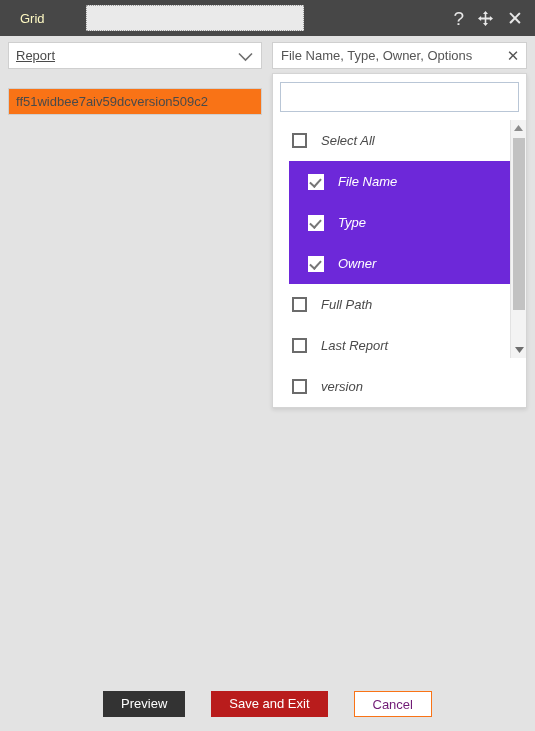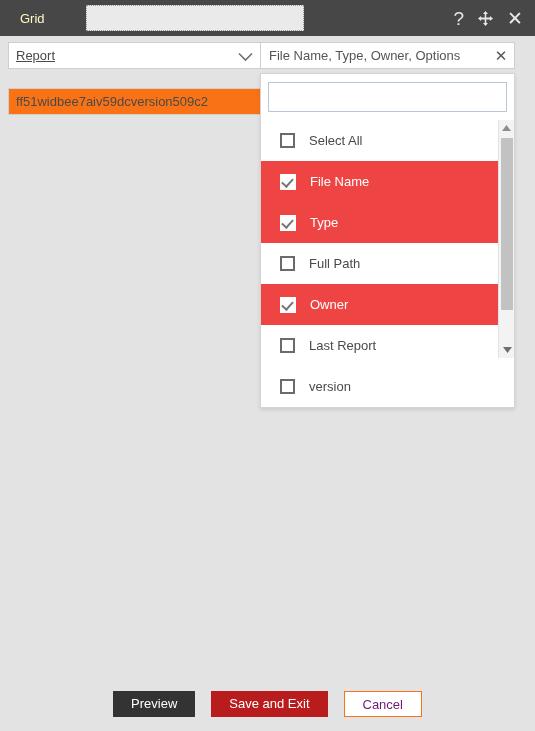--- a/index.html
+++ b/index.html
@@ -114,21 +114,21 @@
     font-family: "Liberation Sans", sans-serif;
     font-size: 13px;
     color: #4a4a4a;
     padding: 0 7px;
     outline: none;
   }
 
   
   .right-col {
     position: absolute;
-    left: 260px;
+    left: 272px;
     top: 42px;
     width: 255px;
   }
   .ms-token {
     position: relative;
     width: 255px;
     height: 27px;
     box-sizing: border-box;
     background: #ffffff;
     border: 1px solid #cfcfcf;
@@ -173,40 +173,42 @@
     border: 1px solid #b9c6d6;
     font-family: "Liberation Sans", sans-serif;
     font-size: 13px;
     padding: 0 7px;
     color: #333;
     outline: none;
     caret-color: #555;
   }
   .ms-list-wrap {
     position: relative;
+    font-style: italic;
   }
   .ms-list {
     list-style: none;
     margin: 0;
     padding: 0;
   }
   .ms-item {
     height: 41px;
     display: flex;
     align-items: center;
     padding-left: 19px;
     box-sizing: border-box;
     cursor: pointer;
     background: #ffffff;
     color: #4a4a4a;
     font-size: 13px;
   }
   .ms-item.selected {
-    background: #ef4444;
+    background: #6d28d9;
     color: #ffffff;
+    margin-left: 16px;
   }
   .ms-item .cb {
     width: 15px;
     height: 15px;
     box-sizing: border-box;
     border: 2px solid #6b6b6b;
     background: #ffffff;
     margin-right: 14px;
     flex: 0 0 auto;
     position: relative;
@@ -260,21 +262,21 @@
   }
 
   
   .footer {
     position: absolute;
     left: 0;
     bottom: 14px;
     width: 535px;
     display: flex;
     justify-content: center;
-    gap: 8px;
+    gap: 18px;
   }
   .btn {
     height: 26px;
     box-sizing: border-box;
     font-family: "Liberation Sans", sans-serif;
     font-size: 13px;
     cursor: pointer;
     border: none;
     padding: 0 18px;
     line-height: 26px;
@@ -343,27 +345,27 @@
           <span class="lbl">Select All</span>
         </li>
         <li class="ms-item selected">
           <span class="cb"></span>
           <span class="lbl">File Name</span>
         </li>
         <li class="ms-item selected">
           <span class="cb"></span>
           <span class="lbl">Type</span>
         </li>
+        <li class="ms-item selected">
+          <span class="cb"></span>
+          <span class="lbl">Owner</span>
+        </li>
         <li class="ms-item">
           <span class="cb"></span>
           <span class="lbl">Full Path</span>
-        </li>
-        <li class="ms-item selected">
-          <span class="cb"></span>
-          <span class="lbl">Owner</span>
         </li>
         <li class="ms-item">
           <span class="cb"></span>
           <span class="lbl">Last Report</span>
         </li>
         <li class="ms-item">
           <span class="cb"></span>
           <span class="lbl">version</span>
         </li>
       </ul>

